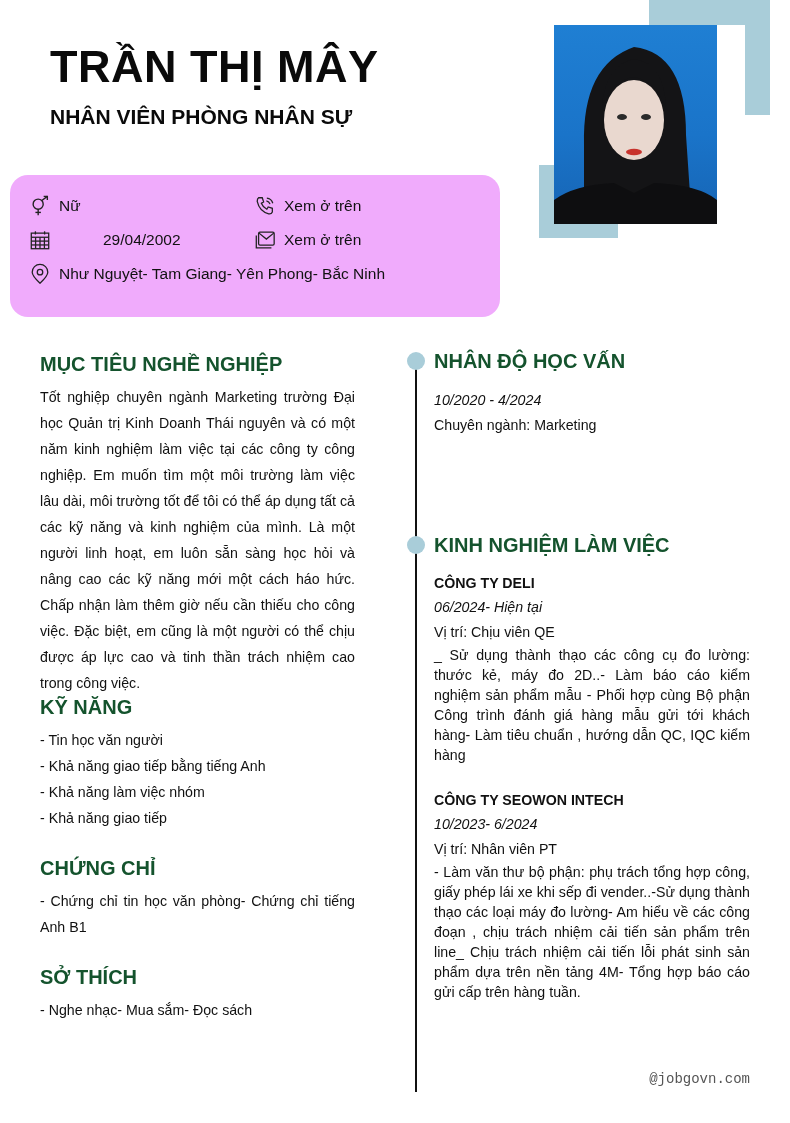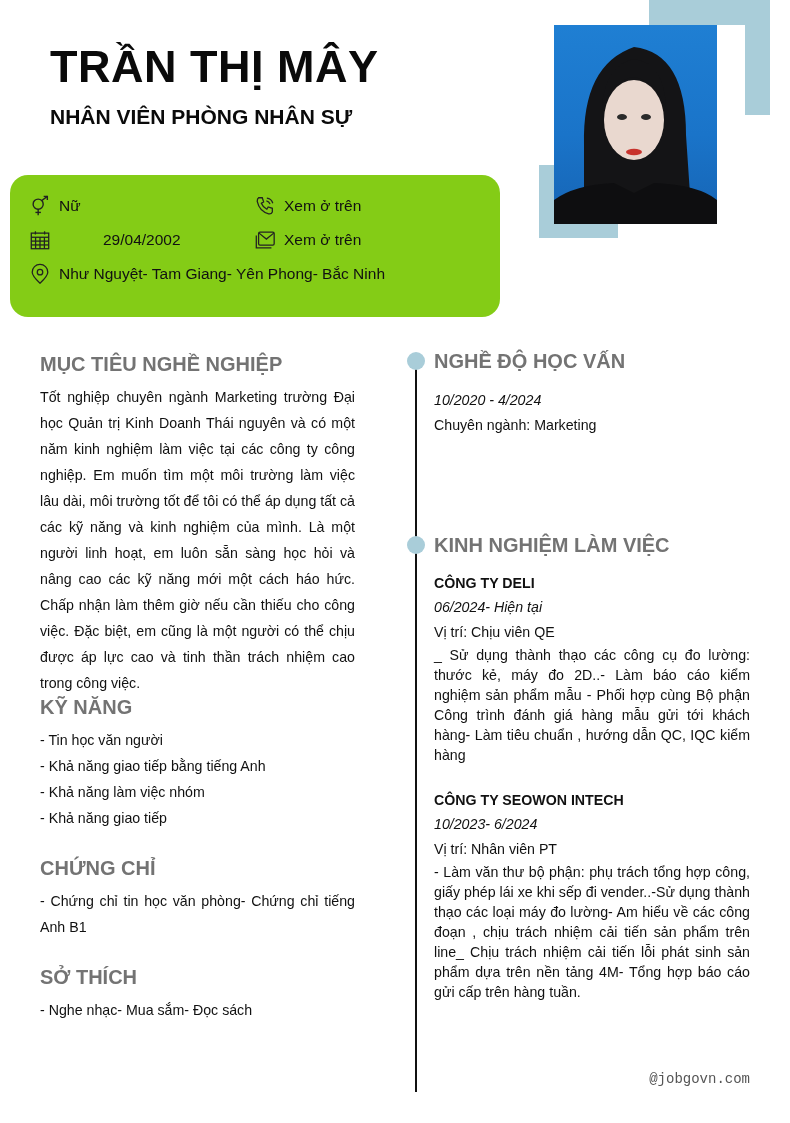--- a/index.html
+++ b/index.html
@@ -11,26 +11,26 @@
   .deco-right { left: 745px; top: 0; width: 25px; height: 115px; }
   .deco-bl { left: 539px; top: 165px; width: 79px; height: 73px; }
 
   .photo { position: absolute; left: 554px; top: 25px; width: 163px; height: 199px; overflow: hidden;
            background: linear-gradient(180deg, #1f7fd3 0%, #1a74c9 55%, #1664b4 100%); }
   .photo svg { display: block; width: 100%; height: 100%; }
 
   .name { position: absolute; left: 50px; top: 40px; font-size: 45px; font-weight: 700; letter-spacing: 0.5px; line-height: 54px; color: #0a0a0a; }
   .title { position: absolute; left: 50px; top: 103px; font-size: 21px; font-weight: 700; line-height: 28px; color: #0a0a0a; }
 
-  .info-card { position: absolute; left: 10px; top: 175px; width: 490px; height: 142px; background: #84cc16; border-radius: 18px; }
+  .info-card { position: absolute; left: 10px; top: 175px; width: 490px; height: 142px; background: #f0abfc; border-radius: 18px; }
   .info-item { position: absolute; display: flex; align-items: center; font-size: 15.5px; color: #111; height: 24px; }
   .info-item .ico { width: 22px; height: 22px; margin-right: 8px; display: inline-flex; align-items: center; justify-content: center; }
   .info-item .ico svg { width: 22px; height: 22px; }
 
-  .section-h { position: absolute; font-size: 20px; font-weight: 700; line-height: 26px; color: #737373; }
+  .section-h { position: absolute; font-size: 20px; font-weight: 700; line-height: 26px; color: #14532d; }
   .para { position: absolute; font-size: 14.2px; line-height: 26px; color: #111; text-align: justify; }
   .list-line { font-size: 14.2px; line-height: 26px; color: #111; }
 
   .timeline { position: absolute; left: 415px; top: 361px; width: 1.5px; height: 731px; background: #111; }
   .dot { position: absolute; width: 18px; height: 18px; border-radius: 50%; background: #a9cdd9; }
 
   .r-block { position: absolute; left: 434px; width: 316px; }
   .r-sub { font-size: 14.2px; font-weight: 700; line-height: 24px; color: #111; text-align: justify; }
   .r-date { font-size: 14.2px; font-style: italic; line-height: 24px; color: #111; }
   .r-line { font-size: 14.2px; line-height: 26px; color: #111; }
@@ -134,21 +134,21 @@
 <div class="section-h" style="left:40px; top:855px;">CHỨNG CHỈ</div>
 <div class="para" style="left:40px; top:888px; width:315px;">- Chứng chỉ tin học văn phòng- Chứng chỉ tiếng Anh B1</div>
 
 <div class="section-h" style="left:40px; top:964px;">SỞ THÍCH</div>
 <div class="para" style="left:40px; top:997px; width:315px;">- Nghe nhạc- Mua sắm- Đọc sách</div>
 
 <div class="timeline"></div>
 <div class="dot" style="left:407px; top:352px;"></div>
 <div class="dot" style="left:407px; top:536px;"></div>
 
-<div class="section-h" style="left:434px; top:348px;">NGHỀ ĐỘ HỌC VẤN</div>
+<div class="section-h" style="left:434px; top:348px;">NHÂN ĐỘ HỌC VẤN</div>
 <div class="r-block" style="top:388px;">
   <div class="r-date">10/2020 - 4/2024</div>
   <div class="r-line">Chuyên ngành: Marketing</div>
 </div>
 
 <div class="section-h" style="left:434px; top:532px;">KINH NGHIỆM LÀM VIỆC</div>
 <div class="r-block" style="top:571px;">
   <div class="r-sub">CÔNG TY DELI</div>
   <div class="r-date">06/2024- Hiện tại</div>
   <div class="r-line">Vị trí:  Chịu viên QE</div>

